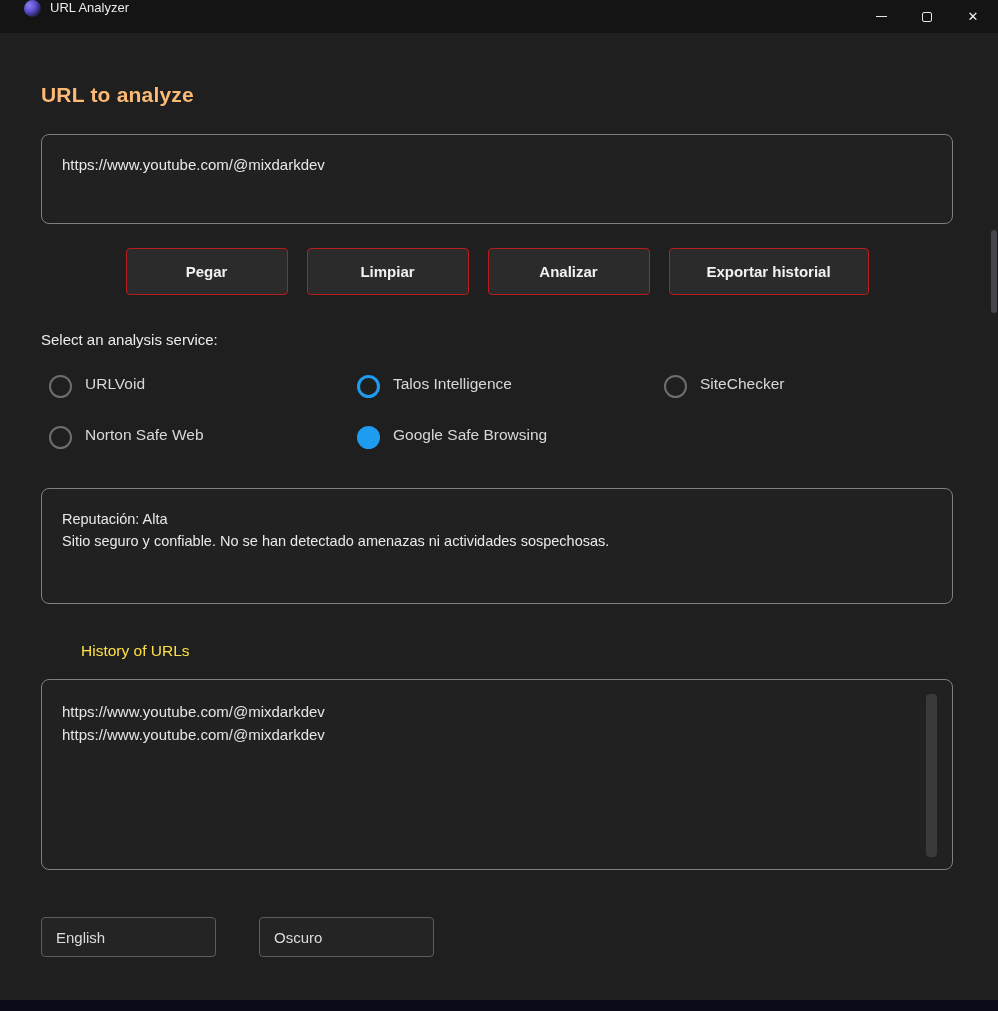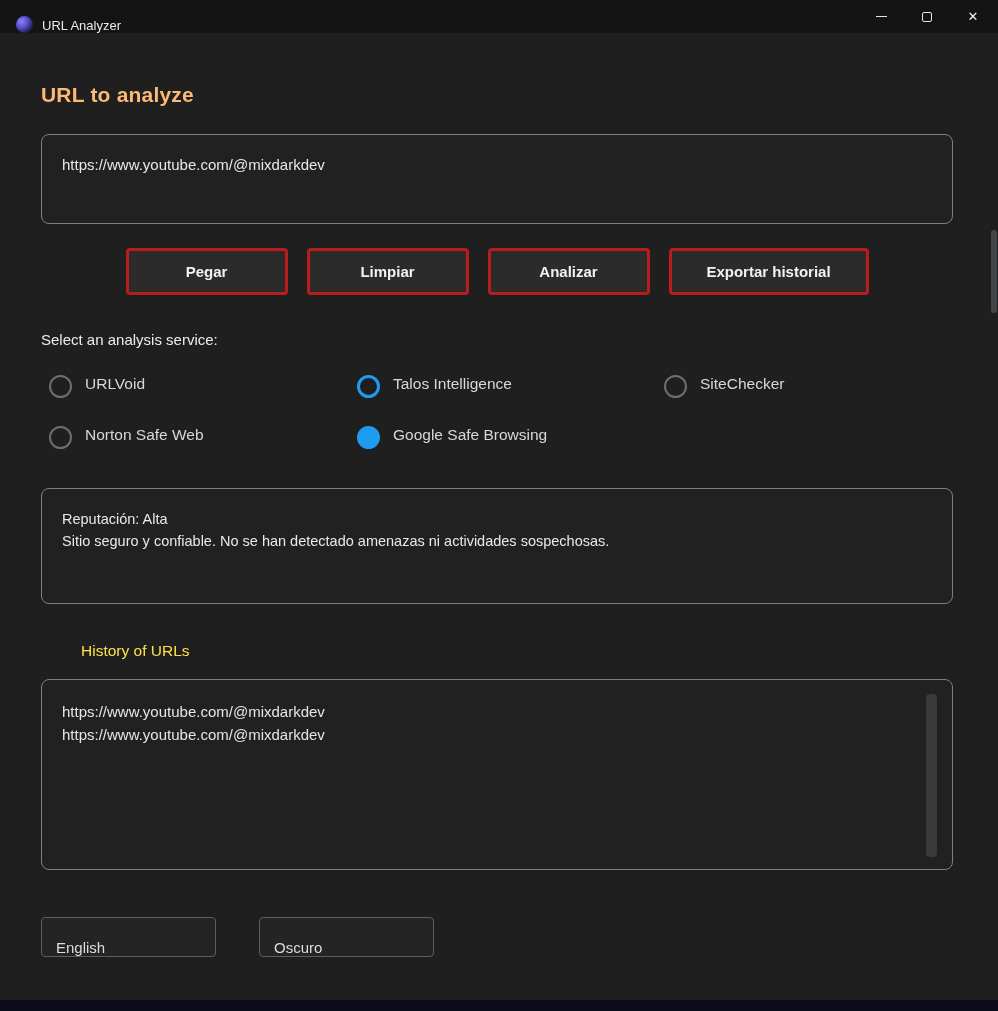--- a/index.html
+++ b/index.html
@@ -14,22 +14,22 @@
     width:998px; height:1011px;
     background:#1f1f1f;
     box-sizing:border-box;
     overflow:hidden;
   }
   
   .titlebar {
     height:33px;
     background:#141414;
     display:flex;
-    align-items:flex-end;
-    padding-left:16px;
+    align-items:flex-start;
+    padding-left:24px;
   }
   .app-icon {
     width:17px; height:17px;
     border-radius:50%;
     background: radial-gradient(circle at 32% 32%, #8f7ff2 0%, #5a4fcf 38%, #1a1a3a 78%);
     margin-right:9px;
     flex:none;
   }
   .title { color:#e9e9e9; font-size:13px; }
   .win-controls { margin-left:auto; display:flex; height:33px; margin-right:2px; }
@@ -57,21 +57,21 @@
     background:#212121;
     box-sizing:border-box;
     padding:21px 20px;
   }
   .url-text { color:#e8e8e8; font-size:15px; }
 
   .btn-row { margin-top:24px; display:flex; justify-content:center; gap:19px; }
   .btn {
     height:47px; min-width:162px; padding:10px 24px;
     background:#2b2b2b;
-    border:3px solid #b91c1c; border-radius:4px;
+    border:1px solid #b91c1c; border-radius:4px;
     color:#f2f2f2; font-weight:bold; font-size:15px;
     font-family:inherit;
   }
   .btn-wide { min-width:200px; }
 
   .service-label { margin-top:36px; font-size:15px; color:#ececec; }
 
   .radio-grid {
     margin-top:27px;
     display:grid;
@@ -114,21 +114,21 @@
     position:absolute; right:15px; top:14px;
     width:11px; height:163px;
     background:#3a3a3a; border-radius:4px;
   }
 
   .select-row { margin-top:47px; display:flex; gap:43px; }
   .select-box {
     width:175px; height:40px;
     border:1px solid #5d5d5d; border-radius:4px;
     background:#242424;
-    display:flex; align-items:flex-end;
+    display:flex; align-items:center;
     padding:0 14px; box-sizing:border-box;
     color:#dcdcdc; font-size:15px;
   }
 
   .window-scroll-thumb {
     position:absolute; right:1px; top:230px;
     width:6px; height:83px;
     background:#45454c; border-radius:3px;
   }
   .bottom-edge {

